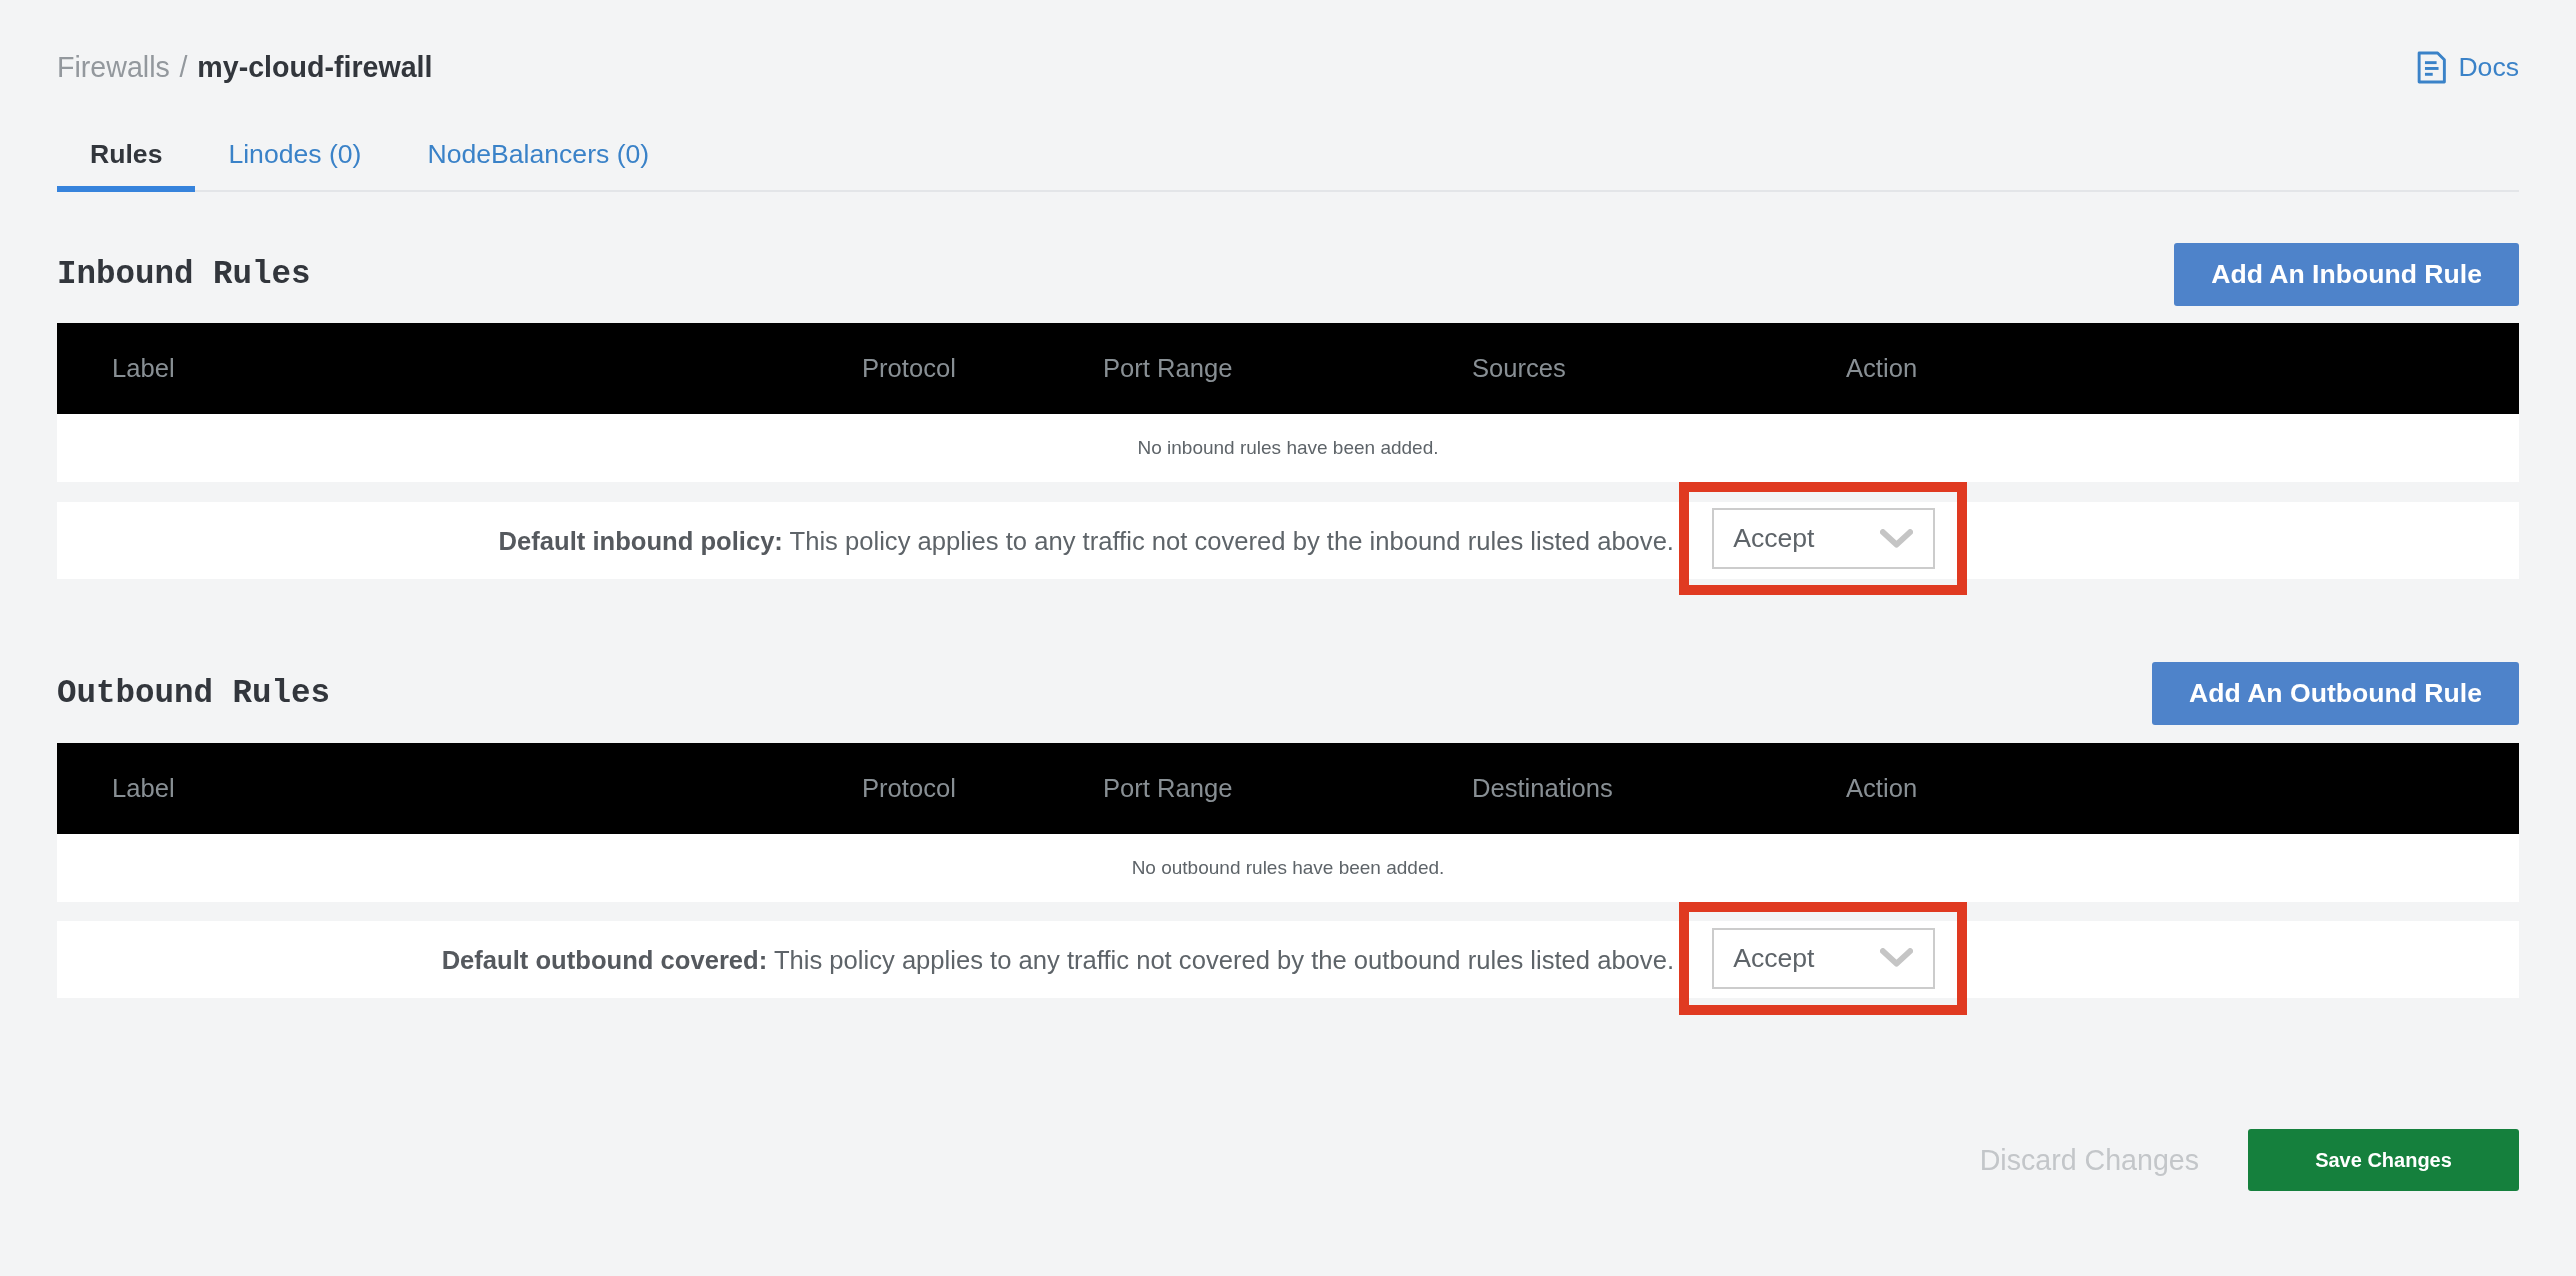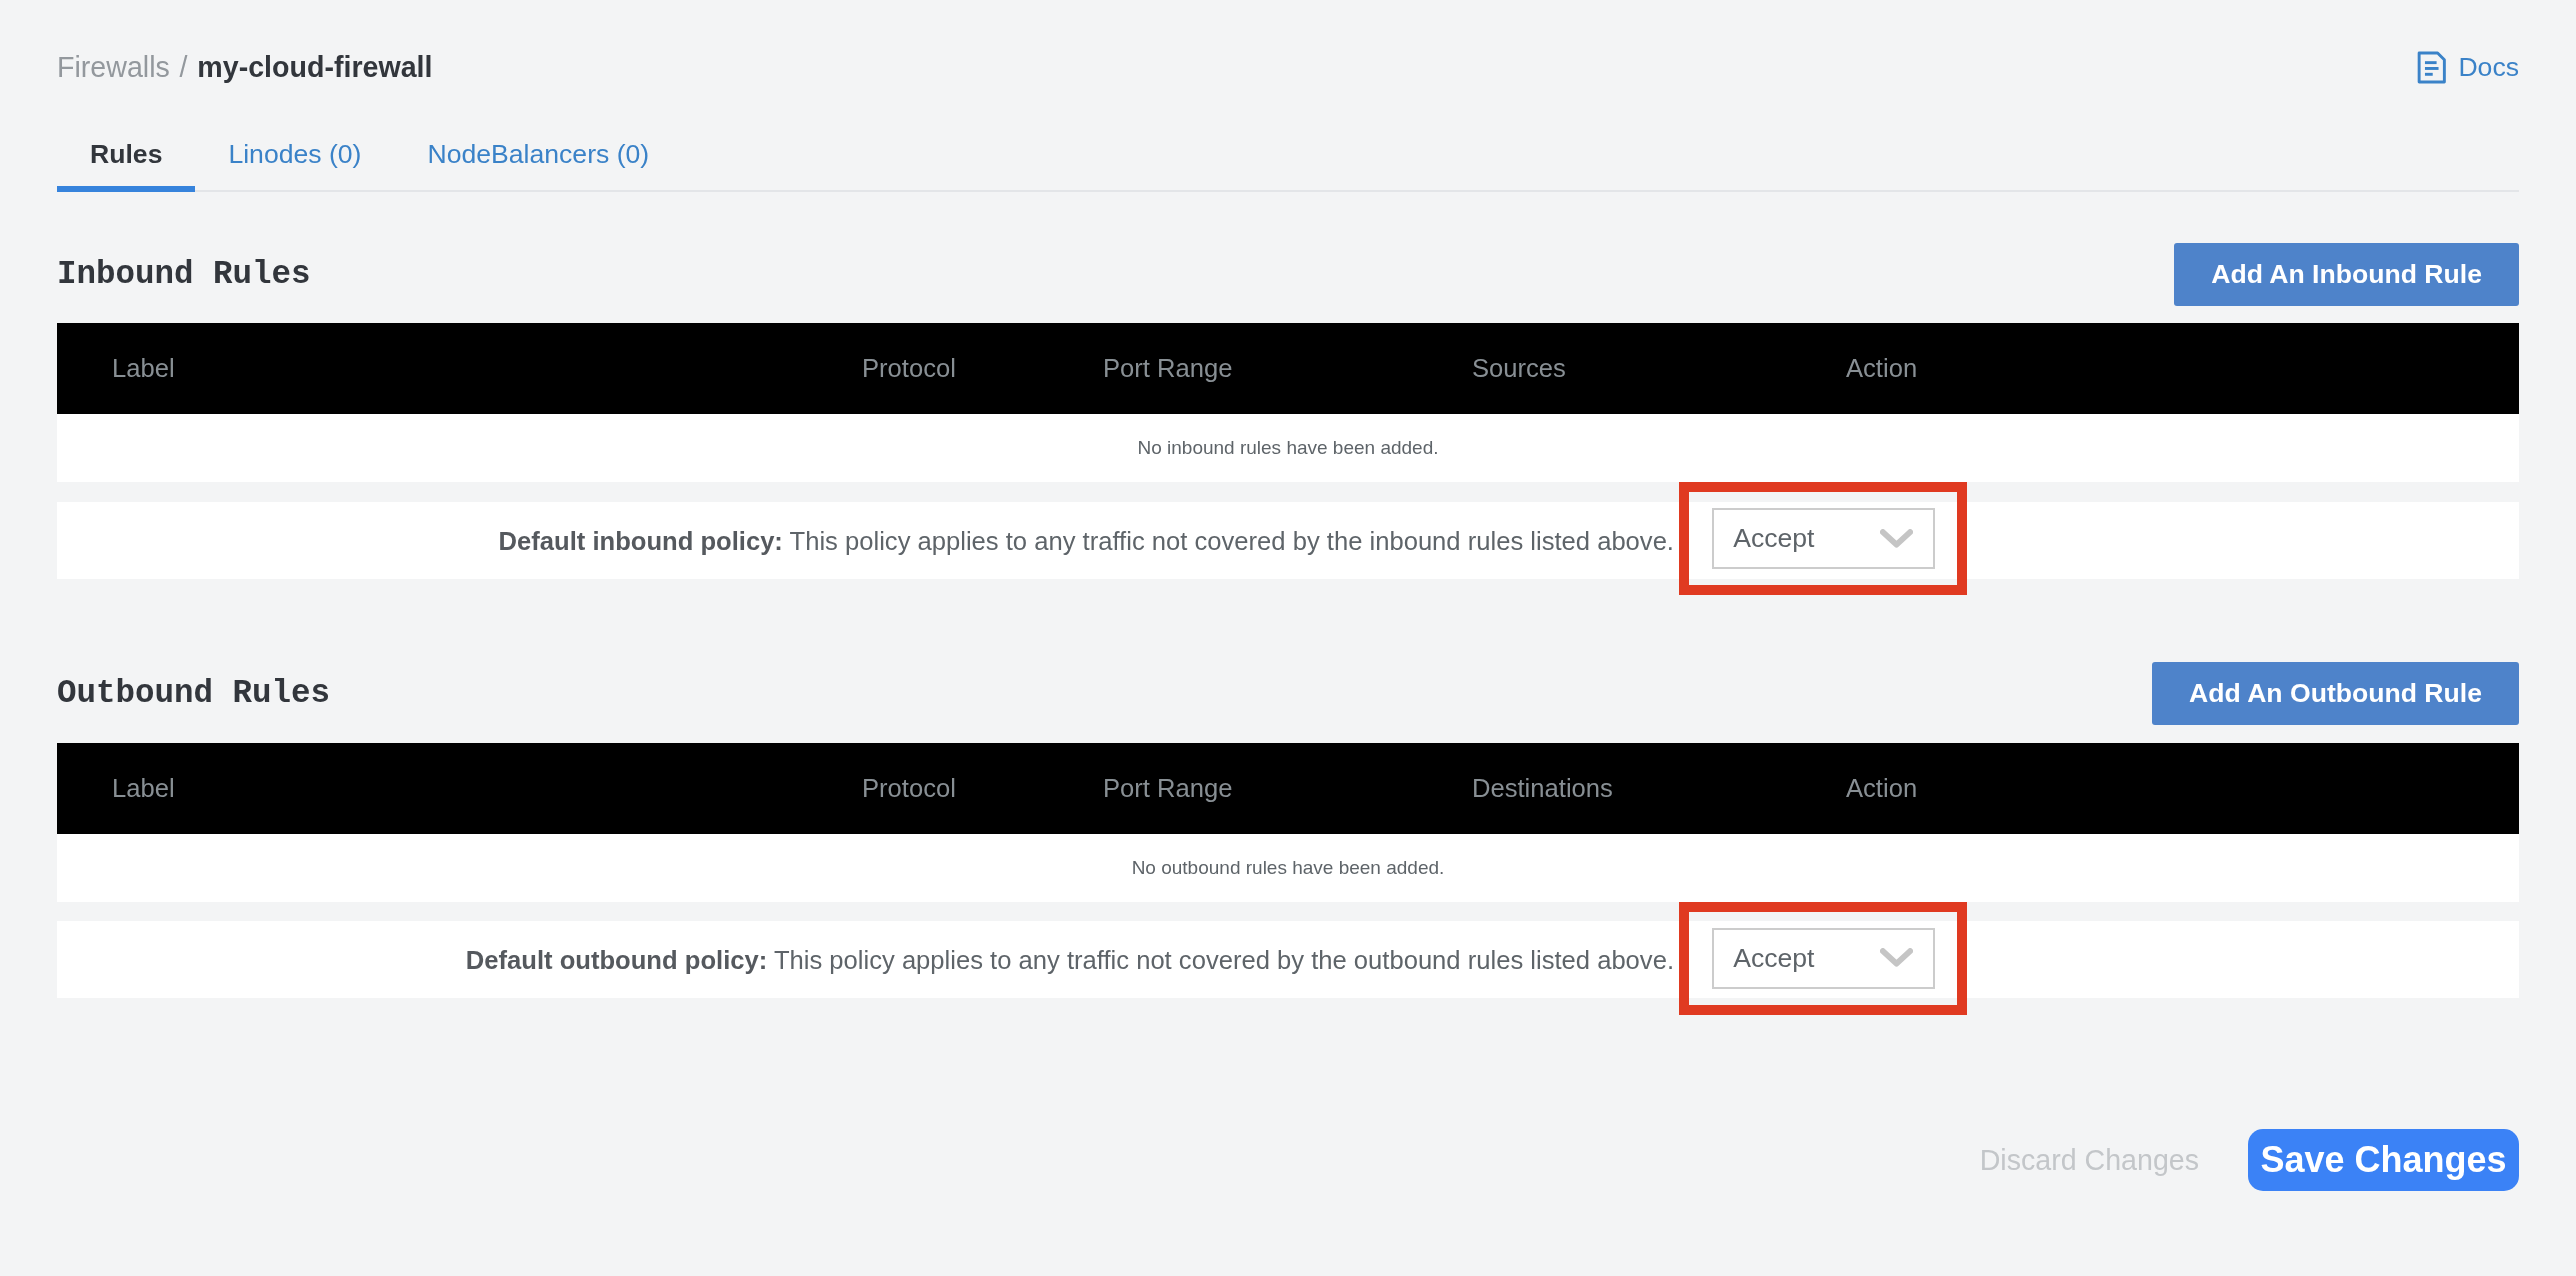--- a/index.html
+++ b/index.html
@@ -149,26 +149,26 @@
     font-family: inherit;
     font-size: 28.6px;
     color: #c3c6c9;
     margin-right: 49px;
     cursor: default;
     padding: 0;
   }
   .btn-save-disabled {
     width: 271px;
     height: 62px;
-    background: #3b82f6;
+    background: #15803d;
     color: #ffffff;
-    font-size: 36px;
+    font-size: 20px;
     font-weight: 700;
     border: none;
-    border-radius: 15px;
+    border-radius: 3px;
     font-family: inherit;
     cursor: default;
   }
 </style>
 </head>
 <body>
 
 <div class="page">
 
   <div class="topbar">
@@ -242,21 +242,21 @@
       <div>Port Range</div>
       <div>Destinations</div>
       <div>Action</div>
     </div>
     <div class="row-empty">
       <span>No outbound rules have been added.</span>
     </div>
     <div class="row-gap"></div>
     <div class="row-policy">
       <div class="policy-text">
-        <b>Default outbound policy:</b><span> This policy applies to any traffic not covered by the outbound rules listed above.</span>
+        <b>Default outbound covered:</b><span> This policy applies to any traffic not covered by the outbound rules listed above.</span>
       </div>
       <div class="highlight-box">
         <div class="select-box">
           <span class="select-value">Accept</span>
           <span>
             <svg width="33" height="19.7" viewBox="0 0 34 20">
               <polyline points="3,3 17,16 31,3" fill="none" stroke="#c5c5c5" stroke-width="6" stroke-linecap="round" stroke-linejoin="round"></polyline>
             </svg>
           </span>
         </div>

